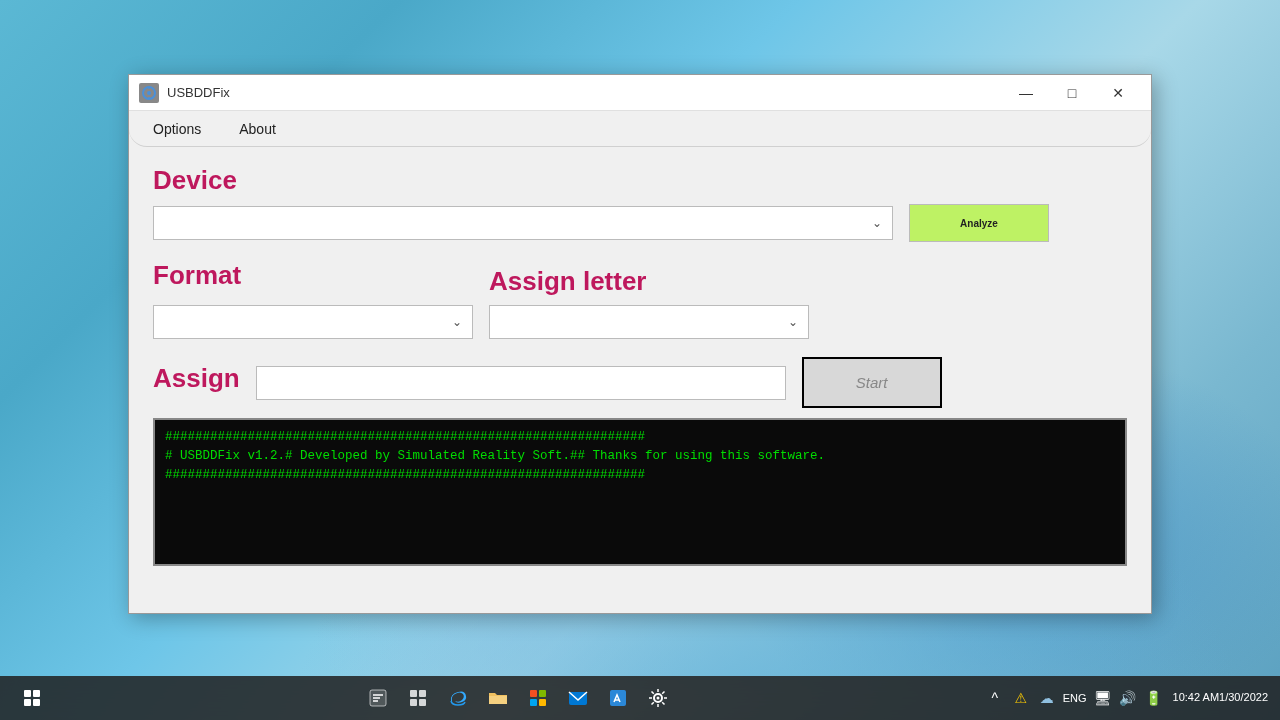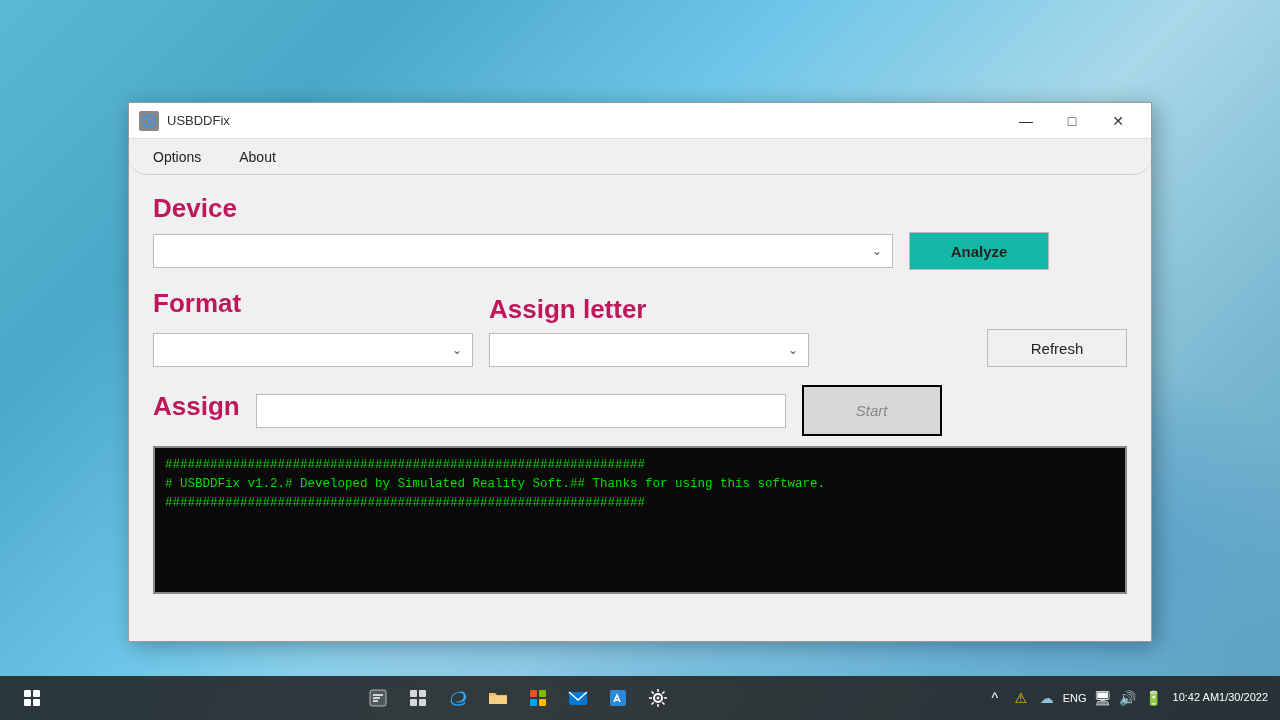--- a/index.html
+++ b/index.html
@@ -25,21 +25,20 @@
     
     .window {
       position: absolute;
       top: 74px;
       left: 128px;
       width: 1024px;
       height: 540px;
       background: #f0f0f0;
       border: 1px solid #999;
       box-shadow: 4px 4px 20px rgba(0,0,0,0.3);
-      margin-top: 28px;
     }
 
     .window-titlebar {
       display: flex;
       align-items: center;
       height: 36px;
       background: #ffffff;
       border-bottom: 1px solid #e0e0e0;
       padding: 0 10px;
       user-select: none;
@@ -137,23 +136,23 @@
     }
 
     .dropdown-arrow {
       font-size: 12px;
       color: #555;
     }
 
     .btn-analyze {
       width: 140px;
       height: 38px;
-      background: #14b8a6;
+      background: #bef264;
       border: 1px solid #bbb;
-      font-size: 15px;
+      font-size: 10px;
       font-weight: 600;
       color: #222;
       cursor: pointer;
       display: flex;
       align-items: center;
       justify-content: center;
     }
 
     .format-group {
       display: flex;
@@ -389,21 +388,20 @@
       </div>
 
       <div class="assign-group">
         <div class="section-label">Assign letter</div>
         <div class="assign-dropdown">
           <span></span>
           <span class="dropdown-arrow">⌄</span>
         </div>
       </div>
 
-      <button class="btn-refresh">Refresh</button>
     </div>
 
     <div class="result-row">
       <div class="section-label" style="min-width:80px;">Assign</div>
       <input class="result-input" type="text" value="" style="">
       <button class="btn-start">Start</button>
     </div>
 
     <div class="terminal">
       <span class="terminal-text">################################################################

